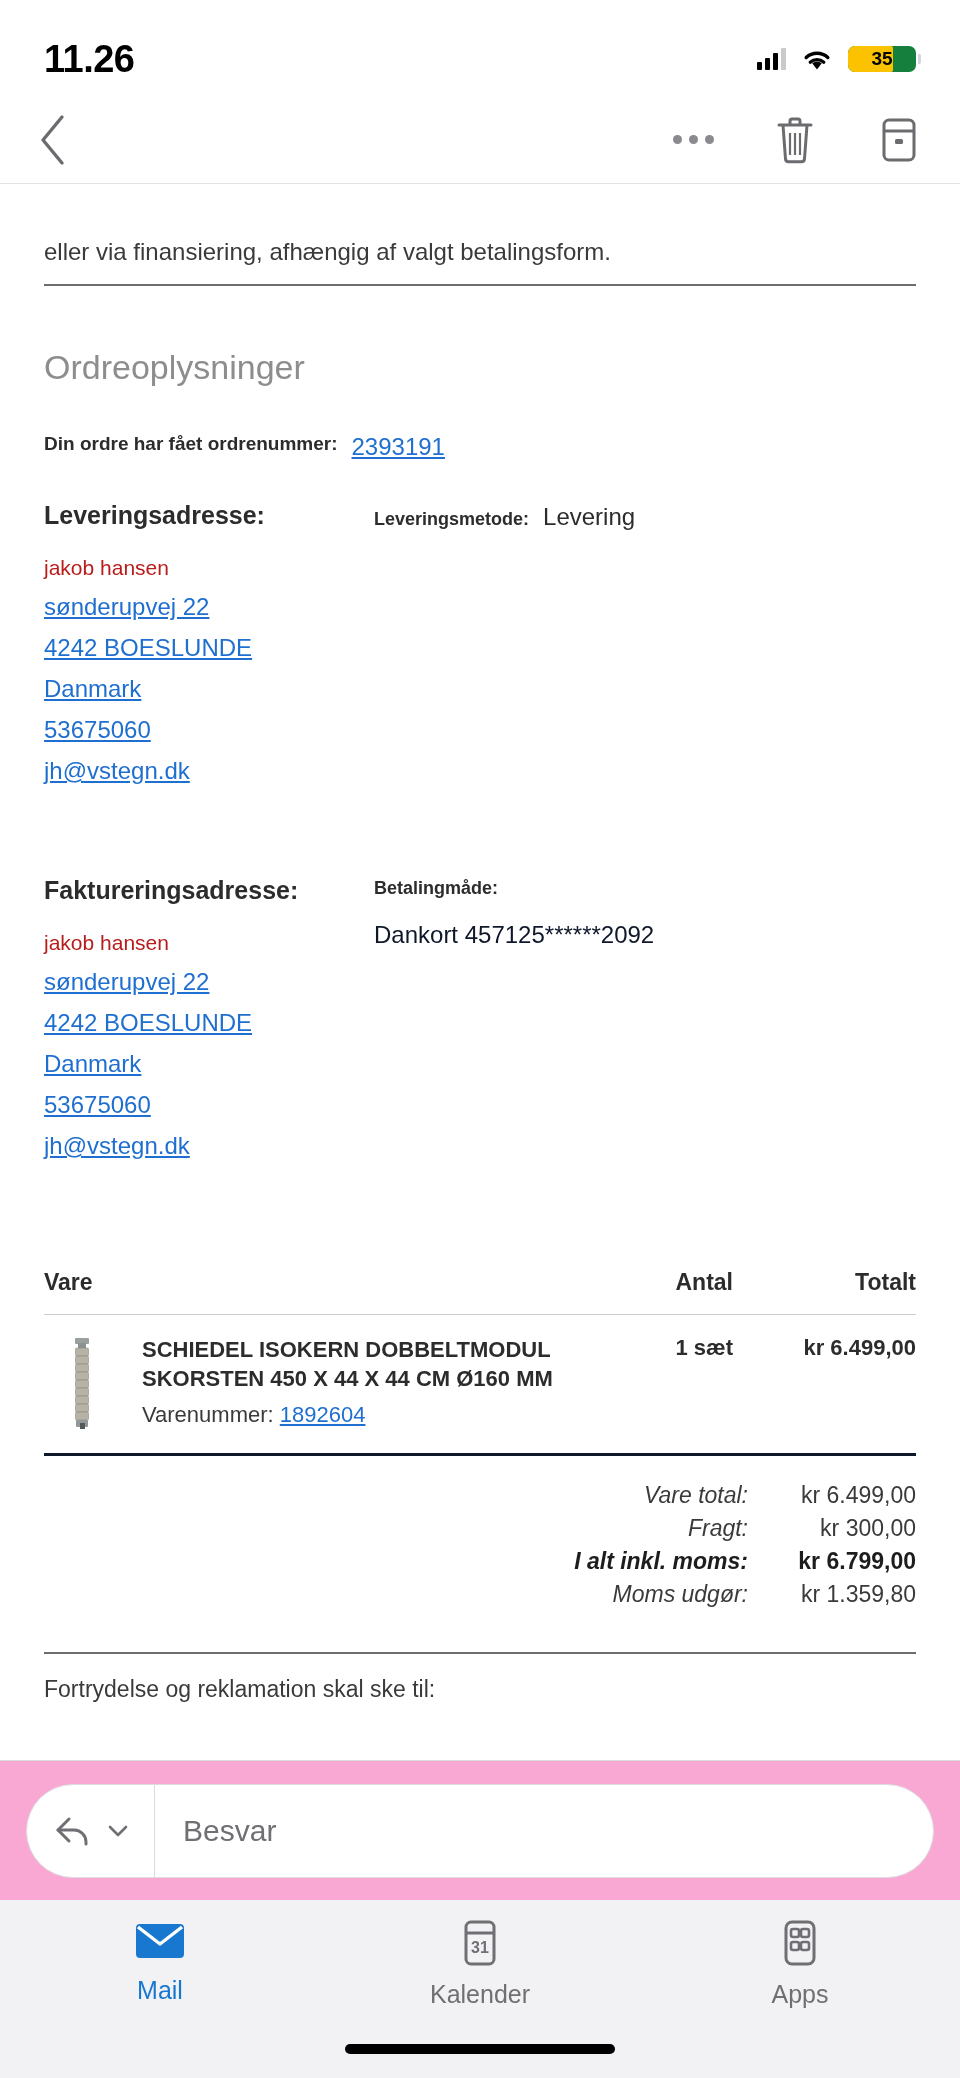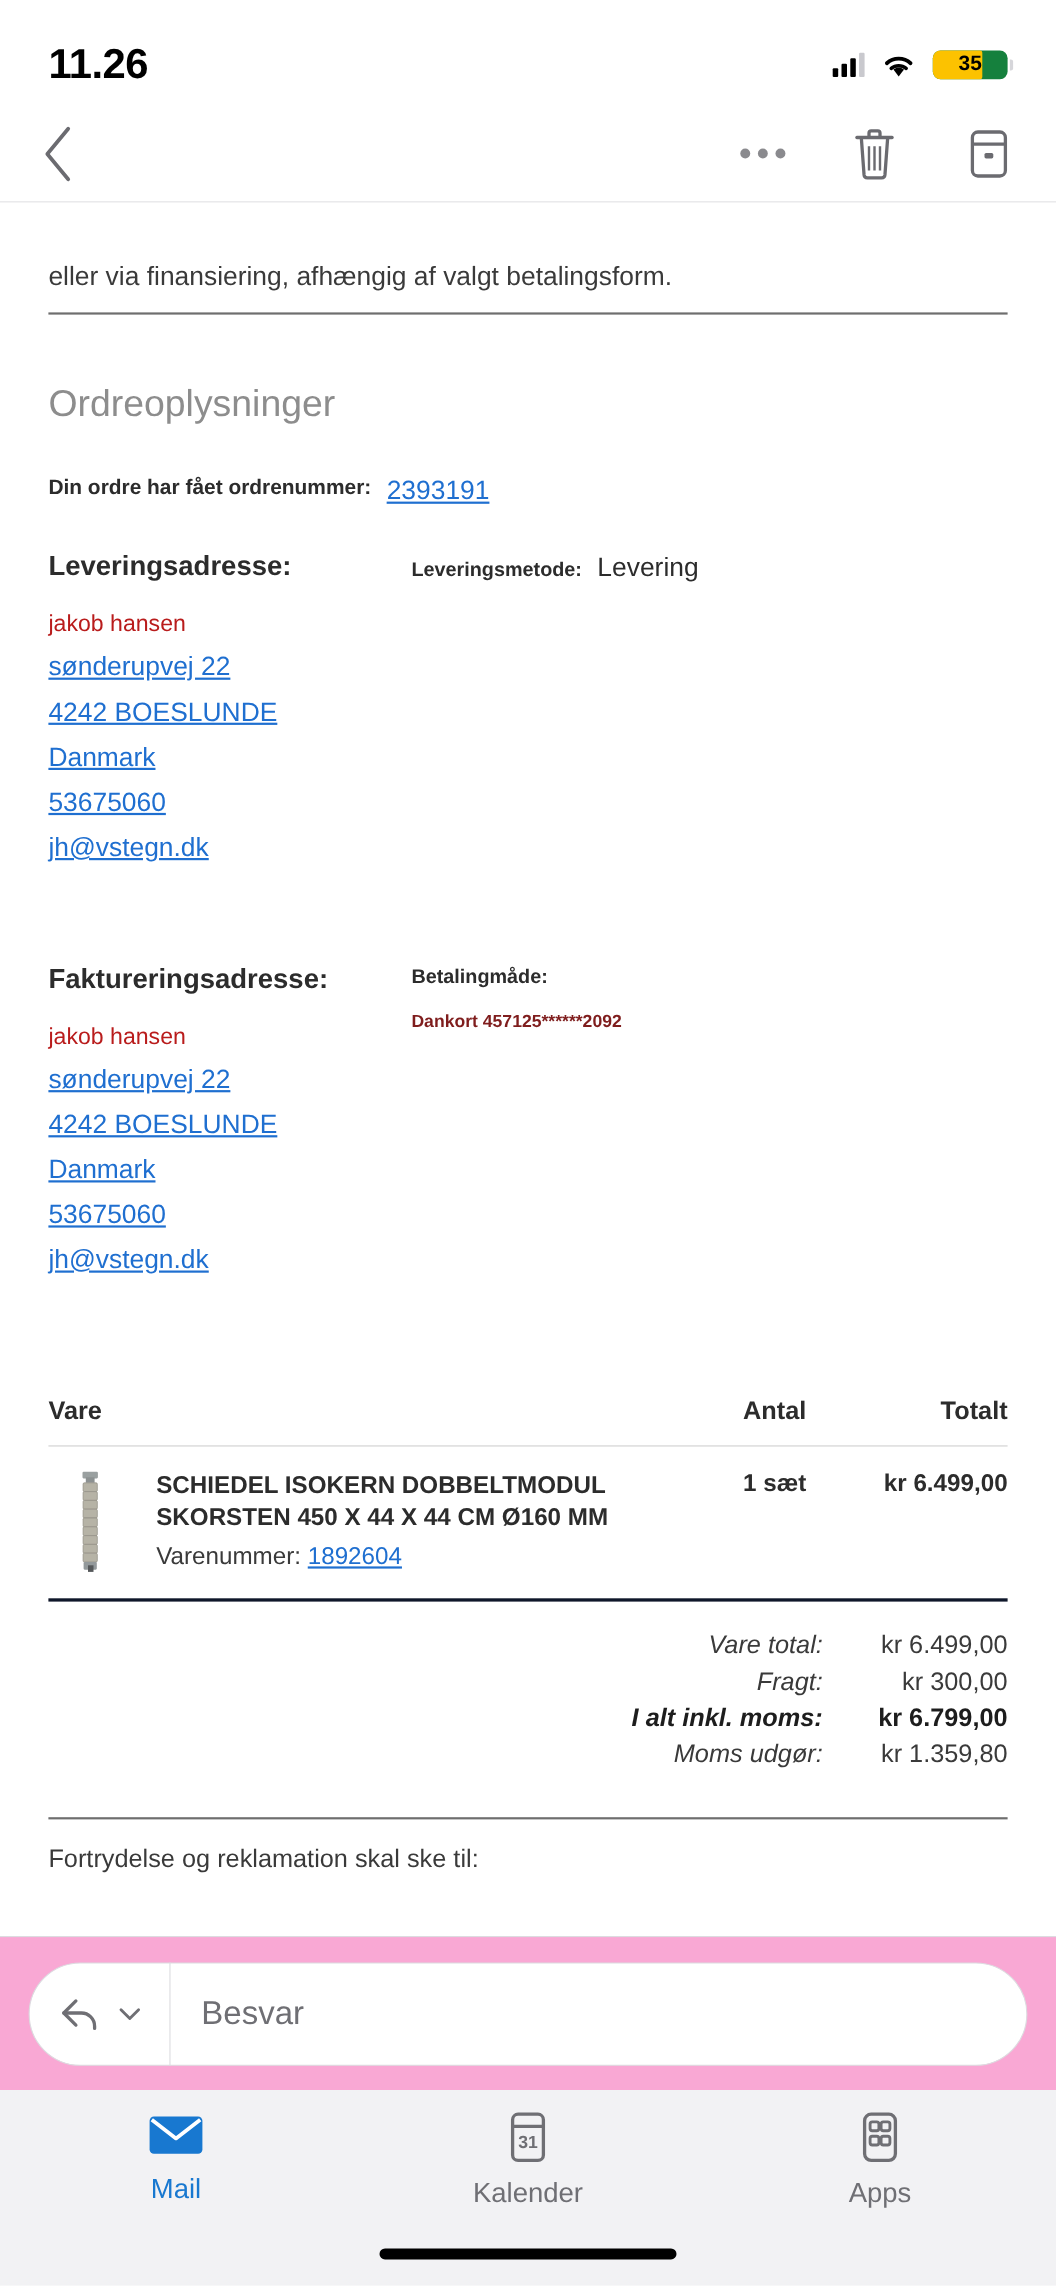--- a/index.html
+++ b/index.html
@@ -73,21 +73,21 @@
   .addr-grid { display:flex; margin-top: 40px; }
   .addr-col-left { width: 330px; }
   .addr-col-right { flex:1; padding-top: 2px; }
   .addr-head { font-size:25px; font-weight:700; color:#2c2c2c; margin-bottom: 26px; }
   .addr-name { font-size:21px; color:#b91c1c; margin-bottom: 13px; }
   .addr-link {
     display:block; font-size:24px; color:#1f6fd0;
     text-decoration: underline; margin-bottom: 13px;
   }
   .meth-head { font-size:18px; font-weight:700; color:#2c2c2c; margin-bottom: 22px; }
-  .meth-val { font-size:16px; color:#7f1d1d;font-weight:bold; }
+  .meth-val { font-size:24px; color:#0f172a; }
   .meth-inline { font-size:18px; font-weight:700; color:#2c2c2c; }
   .meth-row { display:flex; align-items:baseline; gap: 14px; }
   .meth-row .v { font-size:24px; font-weight:400; color:#2c2c2c; }
 
   
   .table-wrap { margin-top: 96px; }
   .tbl-head {
     display:flex; align-items:flex-end; font-size:23px;
     font-weight:700; color:#2c2c2c; padding-bottom: 18px;
     border-bottom: 1px solid #cfcfcf;

